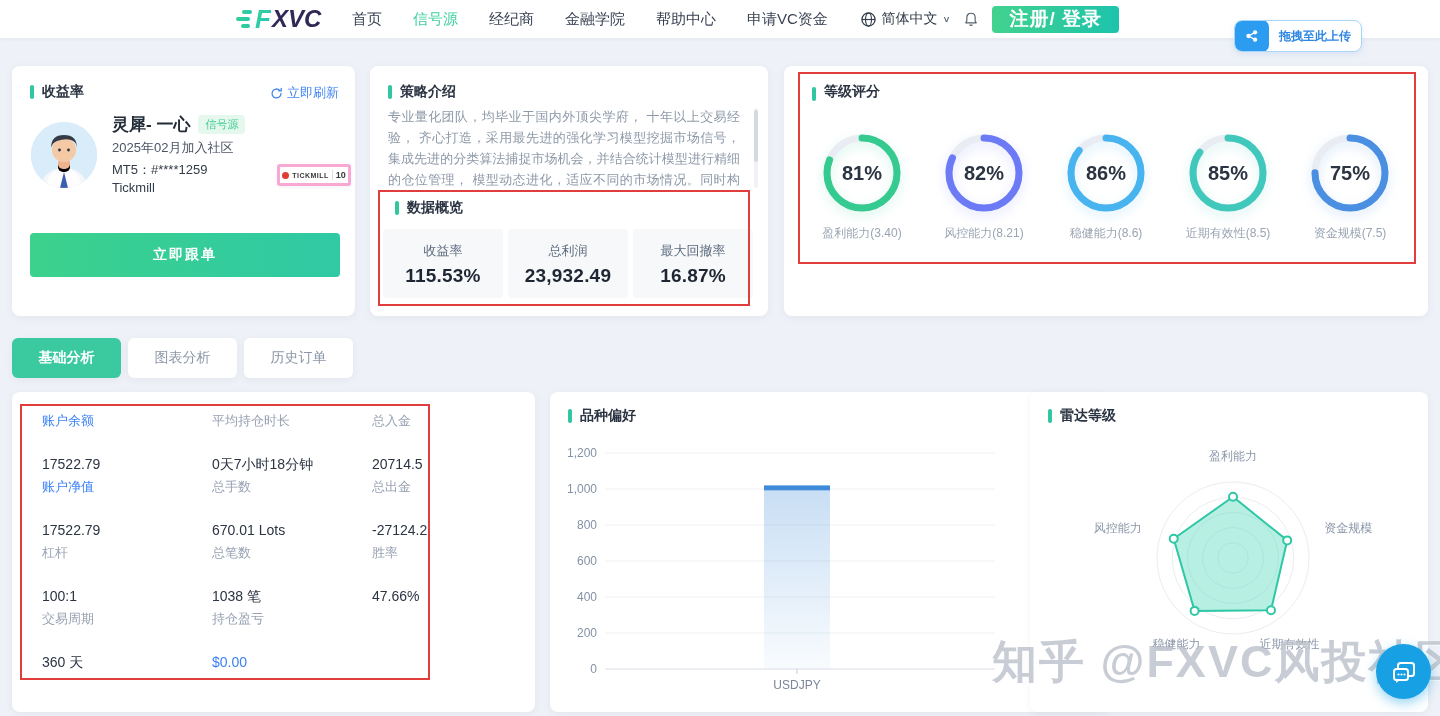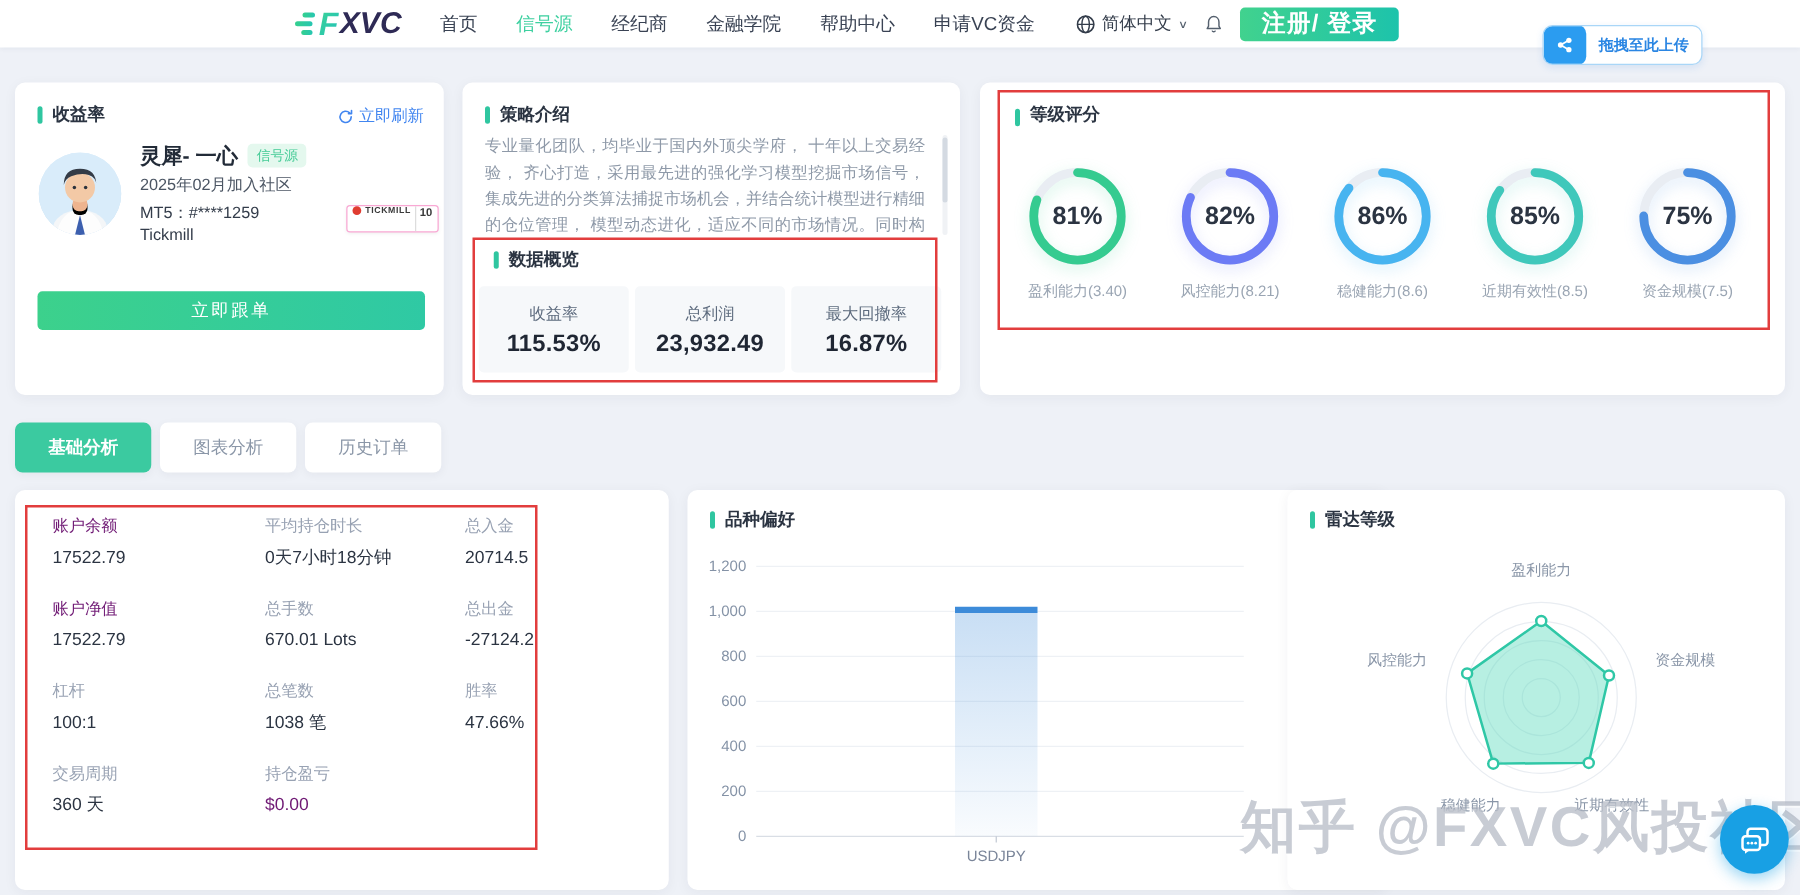--- a/index.html
+++ b/index.html
@@ -46,25 +46,25 @@
 
   
   .p-title { position:absolute; left:18px; top:17px; }
   .refresh { position:absolute; right:16px; top:18px; font-size:13px; color:#4286f0; cursor:pointer; display:flex; align-items:center; gap:4px; }
   .avatar { position:absolute; left:19px; top:56px; width:66px; height:66px; border-radius:50%; overflow:hidden; background:linear-gradient(180deg,#d7ecfa,#bcd9f0); }
   .p-name { position:absolute; left:100px; top:47px; font-size:17px; font-weight:bold; color:#222b38; display:flex; align-items:center; gap:8px; }
   .badge-signal { font-size:11px; font-weight:normal; color:#44cb96; background:#e4f8ee; border-radius:4px; padding:2px 7px; }
   .p-joined { position:absolute; left:100px; top:73px; font-size:13px; color:#4b5563; }
   .p-account{ position:absolute; left:100px; top:95px; font-size:13px; color:#333c4a; }
   .p-broker { position:absolute; left:100px; top:114px; font-size:13px; color:#333c4a; }
-  .tickmill { position:absolute; left:265px; top:98px; width:74px; height:22px; background:#fff; border:1px solid #f9a8d4; border-radius:3px; display:flex; justify-content:center; gap:3px; box-shadow:0 1px 3px rgba(0,0,0,.06); }
+  .tickmill { position:absolute; left:265px; top:98px; width:74px; height:22px; background:#fff; border:3px solid #f9a8d4; border-radius:3px; display:flex; align-items:center; justify-content:center; gap:3px; box-shadow:0 1px 3px rgba(0,0,0,.06); }
   .tickmill .dot { width:7px; height:7px; border-radius:50%; background:#e03c31; }
   .tickmill .nm { font-size:7px; font-weight:bold; color:#3a3a3a; letter-spacing:.5px; }
   .tickmill .ten { font-size:9px; font-weight:bold; color:#3a3a3a; border-left:1px solid #ddd; padding-left:3px; }
-  .btn-follow { position:absolute; left:18px; top:167px; width:310px; height:31px; border:none; border-radius:4px; background:linear-gradient(90deg,#3cd18c,#2fc9a4); color:#fff; font-size:14px; font-weight:normal; cursor:pointer; letter-spacing:2px; }
+  .btn-follow { position:absolute; left:18px; top:167px; width:310px; height:44px; border:none; border-radius:4px; background:linear-gradient(90deg,#3cd18c,#2fc9a4); color:#fff; font-size:14px; font-weight:bold; cursor:pointer; letter-spacing:2px; }
 
   
   .s-title { position:absolute; left:18px; top:17px; }
   .s-text { position:absolute; left:18px; top:40px; width:352px; height:85px; font-size:13px; line-height:21px; color:#8e99a8; text-align:justify; overflow:hidden; }
   .s-scroll { position:absolute; right:10px; top:42px; width:4px; height:80px; border-radius:2px; background:#f0f2f5; }
   .s-scroll i { position:absolute; top:2px; left:0; width:4px; height:52px; border-radius:2px; background:#d4dae2; display:block; }
   .ov-title { position:absolute; left:25px; top:133px; }
   .ov-row { position:absolute; left:13px; top:163px; display:flex; gap:5px; }
   .ov-box { width:120px; height:69px; background:#f6f8fa; border-radius:4px; text-align:center; padding-top:13px; }
   .ov-box .lb { font-size:13px; color:#5d6b7e; }
@@ -79,22 +79,22 @@
   .ring-label { margin-top:9px; font-size:12px; color:#9aa5b3; white-space:nowrap; }
 
   
   .tabs { position:absolute; left:12px; top:338px; display:flex; gap:7px; z-index:6; }
   .tab { width:109px; height:40px; border-radius:6px; background:#fff; color:#8b97a8; font-size:14px; display:flex; align-items:center; justify-content:center; cursor:pointer; box-shadow:0 2px 8px rgba(31,45,61,.05); }
   .tab.active { background:#3bcaa0; color:#fff; font-weight:bold; }
 
   
   .stats-grid { position:absolute; left:30px; top:20px; display:grid; grid-template-columns:170px 160px 135px; grid-auto-rows:66px; }
   .stat .lb { font-size:13px; color:#98a2b3; }
-  .stat .vl { font-size:14px; color:#2b3442; margin-top:7px; }
-  .stat .lb.green, .stat .vl.green { color:#701a75; }
+  .stat .vl { font-size:14px; color:#2b3442; margin-top:26px; }
+  .stat .lb.green, .stat .vl.green { color:#3b82f6; }
 
   
   .b-title { position:absolute; left:18px; top:15px; }
   .chart-host { position:absolute; left:0; top:36px; }
 
   
   .watermark { position:absolute; left:992px; top:632px; font-size:45px; font-weight:700; color:rgba(166,173,185,.62); letter-spacing:2px; z-index:40; pointer-events:none; white-space:nowrap; text-shadow:0 1px 0 rgba(255,255,255,.6); }
   .chat-fab { position:absolute; right:9px; bottom:17px; width:55px; height:55px; border-radius:50%; background:#18a0e4; display:flex; align-items:center; justify-content:center; box-shadow:0 4px 12px rgba(24,160,228,.45); cursor:pointer; z-index:60; }
 </style>
 </head>

